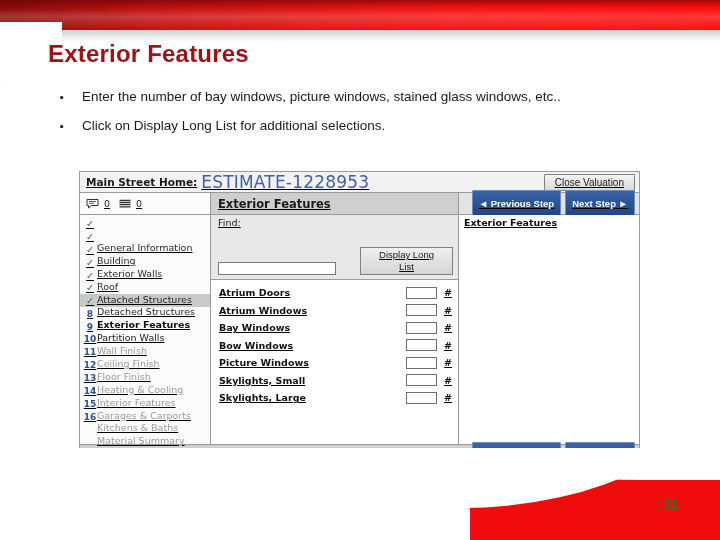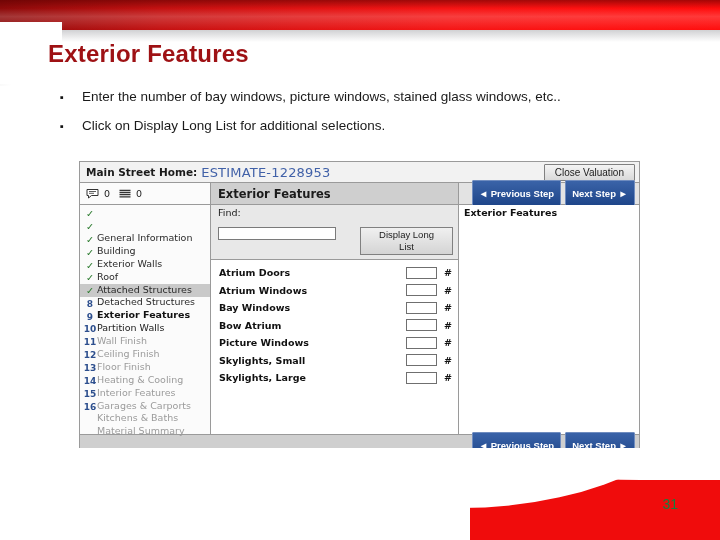--- a/index.html
+++ b/index.html
@@ -129,44 +129,45 @@
   }
   .bullet-text {
     font-size: 13.5px;
     color: #1a1a1a;
     line-height: 18px;
   }
 
   
   .app {
     position: absolute;
-    left: 79px; top: 161px;
+    left: 79px; top: 171px;
     width: 561px; height: 296px;
     background: #ffffff;
     border: 1px solid #9a9a9a;
     box-sizing: border-box;
     font-family: "DejaVu Sans", sans-serif;
     overflow: hidden;
+    text-decoration: underline;
   }
   .app-titlebar {
     height: 21px;
     background: #f2f2f2;
     border-bottom: 1px solid #9a9a9a;
     display: flex;
     align-items: center;
     padding: 0 4px 0 6px;
     box-sizing: border-box;
   }
   .app-title-main {
     font-size: 10.5px;
     font-weight: bold;
     color: #1b1b1b;
   }
   .app-title-est {
-    font-size: 13px;
+    font-size: 17px;
     color: #4161a8;
     margin-left: 4px;
     letter-spacing: .2px;
   }
   .titlebar-spacer { flex: 1 1 auto; }
   .btn-gray {
     font-size: 10px;
     color: #1b1b1b;
     background: linear-gradient(to bottom, #f4f4f4, #d9d9d9);
     border: 1px solid #808080;
@@ -295,25 +296,25 @@
   }
   .find-bar {
     background: #e8e8e8;
     border-bottom: 1px solid #9a9a9a;
     padding: 2px 5px 4px 7px;
     box-sizing: border-box;
   }
   .find-label {
     font-size: 9.5px;
     color: #1b1b1b;
-    margin-bottom: 9px;
+    margin-bottom: 19px;
   }
   .find-row {
     display: flex;
-    align-items: flex-start;
+    align-items: flex-end;
     gap: 24px;
   }
   .find-input {
     width: 118px;
     height: 13px;
     background: #ffffff;
     border: 1px solid #7a7a7a;
     box-sizing: border-box;
   }
   .btn-longlist {
@@ -526,21 +527,21 @@
             <span class="field-label">Atrium Windows</span>
             <input class="field-input" type="text" style="">
             <span class="field-unit">#</span>
           </div>
           <div class="field-row">
             <span class="field-label">Bay Windows</span>
             <input class="field-input" type="text" style="">
             <span class="field-unit">#</span>
           </div>
           <div class="field-row">
-            <span class="field-label">Bow Atrium</span>
+            <span class="field-label">Bow Windows</span>
             <input class="field-input" type="text" style="">
             <span class="field-unit">#</span>
           </div>
           <div class="field-row">
             <span class="field-label">Picture Windows</span>
             <input class="field-input" type="text" style="">
             <span class="field-unit">#</span>
           </div>
           <div class="field-row">
             <span class="field-label">Skylights, Small</span>

